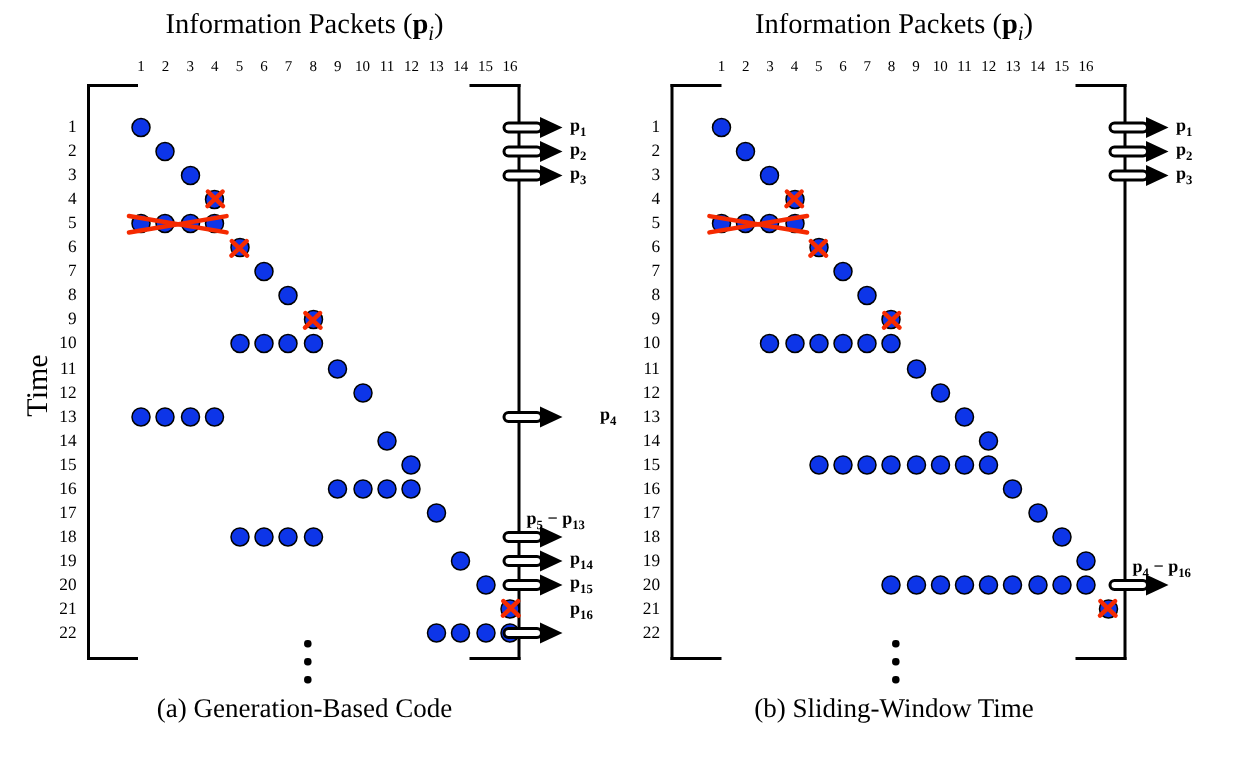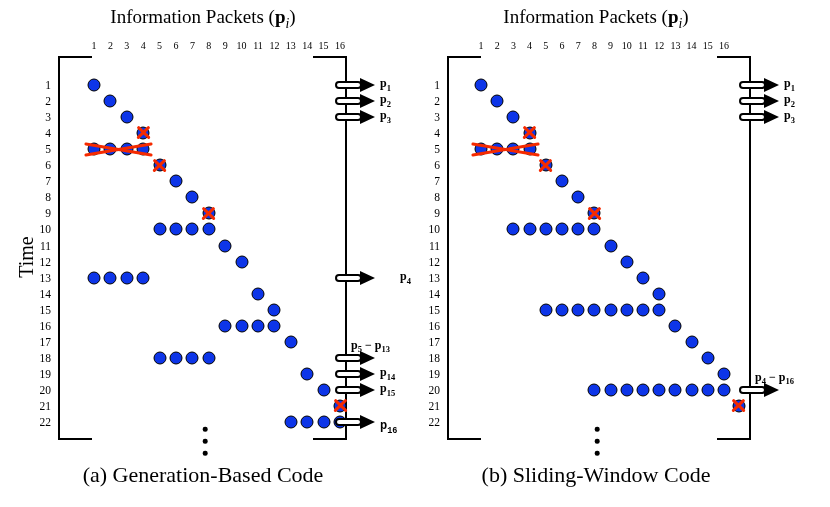--- a/index.html
+++ b/index.html
@@ -8,21 +8,21 @@
   .abs{position:absolute;}
   .line{position:absolute;background:#000;}
   .dot{position:absolute;width:13px;height:13px;border-radius:50%;
        box-sizing:border-box;border:1.8px solid #000;transform:translate(-50%,-50%);}
   .xbar{position:absolute;height:3.4px;border-radius:1.5px;transform-origin:center;}
   .colnum{position:absolute;font-size:10px;transform:translate(-50%,-50%);white-space:nowrap;}
   .rownum{position:absolute;font-size:11.5px;transform:translate(-100%,-50%);}
   .title{position:absolute;font-size:19px;white-space:nowrap;transform:translateX(-50%);}
   .title .pvec{font-weight:bold;}
   .title sub{font-style:italic;font-size:0.72em;}
-  .caption{position:absolute;font-size:22px;white-space:nowrap;transform:translateX(-50%);}
+  .caption{position:absolute;font-size:18px;white-space:nowrap;transform:translateX(-50%);}
   .ylabel{position:absolute;font-size:20px;transform:translate(-50%,-50%) rotate(-90deg);white-space:nowrap;}
   .arrow{position:absolute;width:46px;height:16px;}
   .arrow .shaft{position:absolute;left:0;top:4px;width:27px;height:8px;background:#fff;
                 border:2px solid #000;border-radius:4px;box-sizing:border-box;}
   .arrow .head{position:absolute;left:25px;top:1px;width:0;height:0;
                border-top:7px solid transparent;border-bottom:7px solid transparent;
                border-left:15px solid #000;}
   .alabel{position:absolute;font-weight:bold;font-size:12px;white-space:nowrap;}
   .alabel sub{font-size:8.5px;}
   .alabel .dash{margin:0 3px;}
@@ -169,21 +169,21 @@
     <div class="alabel beside" style="left: 380px; top: 373.9px;"><span>p</span><sub>14</sub></div>
     <div class="arrow" style="left: 335px; top: 381.95px;">
       <div class="shaft"></div>
       <div class="head"></div>
     </div>
     <div class="alabel beside" style="left: 380px; top: 389.95px;"><span>p</span><sub>15</sub></div>
     <div class="arrow" style="left: 335px; top: 414.05px;">
       <div class="shaft"></div>
       <div class="head"></div>
     </div>
-    <div class="alabel beside" style="left: 380px; top: 428px; font-family: Liberation Mono, monospace;"><span>p</span><sub>16</sub></div>
+    <div class="alabel beside" style="left: 380px; top: 407px;"><span>p</span><sub>16</sub></div>
     <div class="vdot" style="left: 205px; top: 429px;"></div>
     <div class="vdot" style="left: 205px; top: 441px;"></div>
     <div class="vdot" style="left: 205px; top: 453px;"></div>
   </div>
 <div id="layer-1" class="abs" style="inset:0;">
     <div class="line" style="left: 447px; top: 56px; width: 2px; height: 384px; background: rgb(0, 0, 0);"></div>
     <div class="line" style="left: 447px; top: 56px; width: 34px; height: 2px; background: rgb(0, 0, 0);"></div>
     <div class="line" style="left: 447px; top: 438px; width: 34px; height: 2px; background: rgb(0, 0, 0);"></div>
     <div class="line" style="left: 749px; top: 56px; width: 2px; height: 384px; background: rgb(0, 0, 0);"></div>
     <div class="line" style="left: 717px; top: 56px; width: 34px; height: 2px; background: rgb(0, 0, 0);"></div>
@@ -299,13 +299,13 @@
       <div class="shaft"></div>
       <div class="head"></div>
     </div>
     <div class="alabel" style="left: 755px; top: 369.95px;"><span>p</span><sub>4</sub><span class="dash">−</span><span>p</span><sub>16</sub></div>
     <div class="vdot" style="left: 597px; top: 429px;"></div>
     <div class="vdot" style="left: 597px; top: 441px;"></div>
     <div class="vdot" style="left: 597px; top: 453px;"></div>
   </div>
 
 <div class="caption" style="left:203px;top:462px;">(a) Generation-Based Code</div>
-<div class="caption" style="left:596px;top:462px;">(b) Sliding-Window Code</div>
+<div class="caption" style="left:596px;top:462px;">(b) Sliding-Window Time</div>
 
 </body></html>

